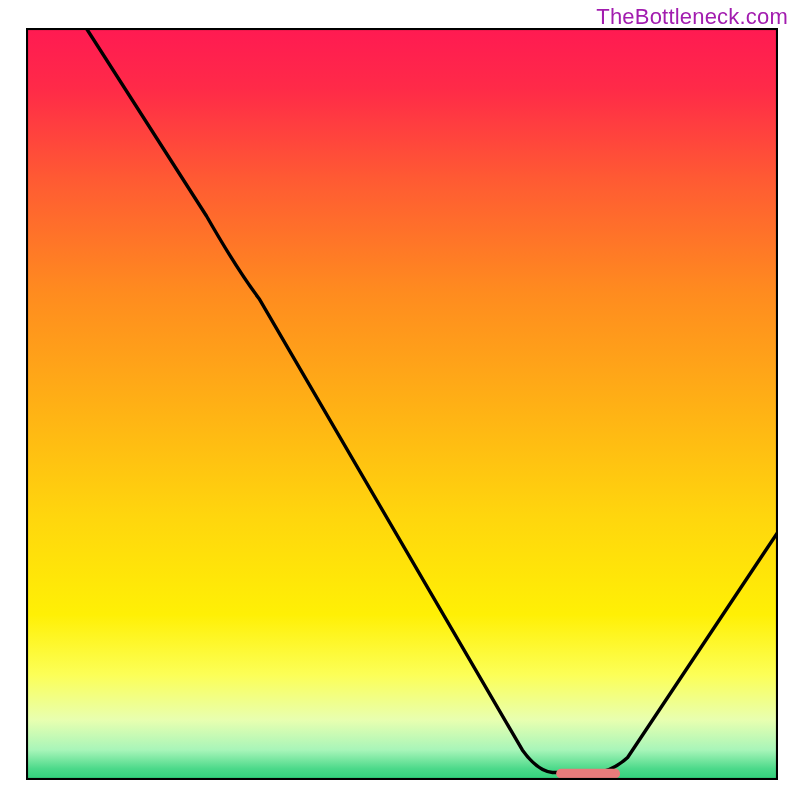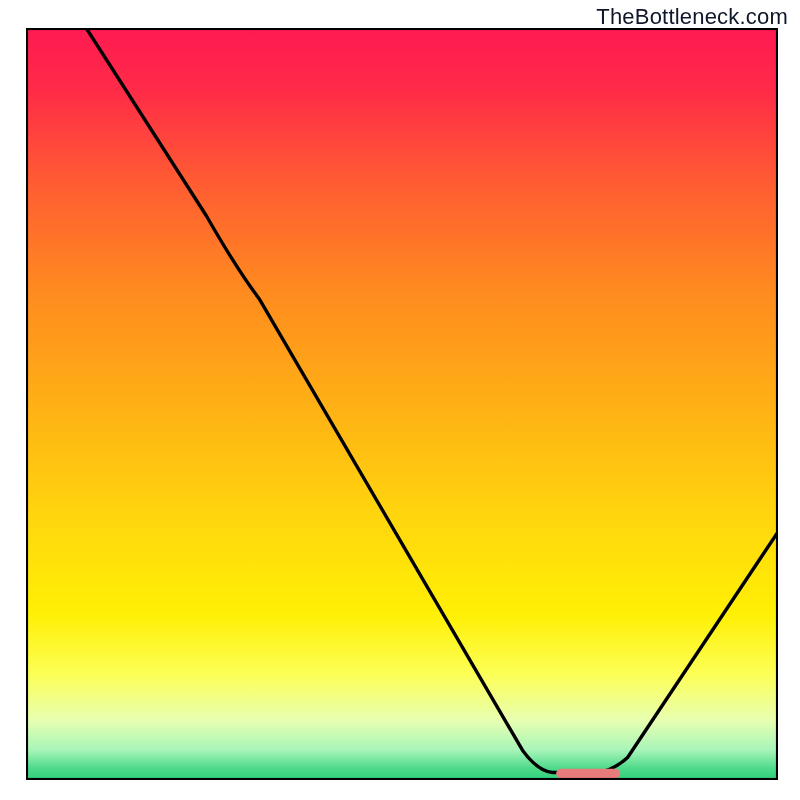--- a/index.html
+++ b/index.html
@@ -8,21 +8,21 @@
     width: 800px;
     height: 800px;
     background: #ffffff;
     font-family: Arial, Helvetica, sans-serif;
     position: relative;
   }
   .watermark {
     position: absolute;
     top: 4px;
     right: 12px;
-    color: #0f172a;
+    color: #a21caf;
     font-size: 22px;
     font-weight: 500;
     letter-spacing: 0.2px;
   }
   .plot-area {
     position: absolute;
     left: 26px;
     top: 28px;
     width: 752px;
     height: 752px;

